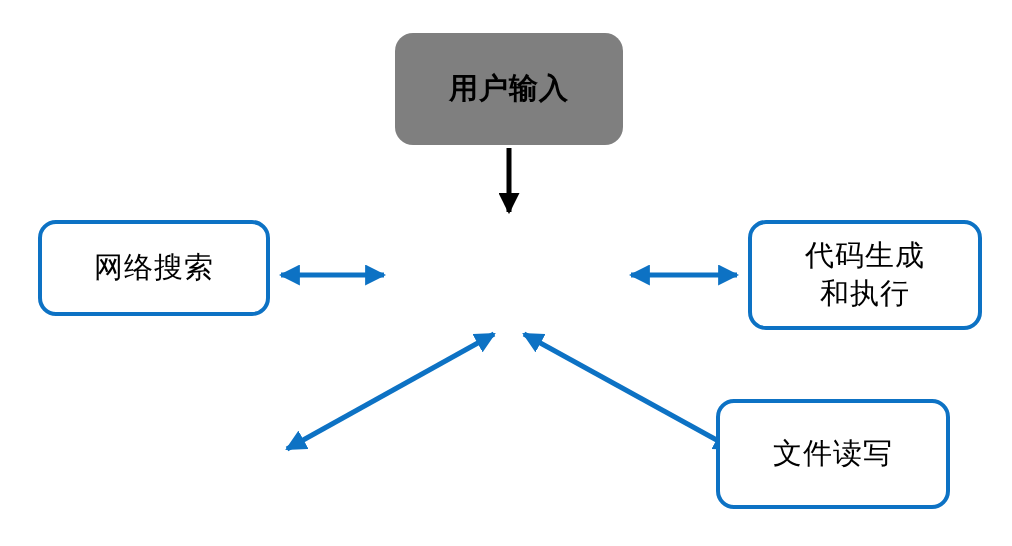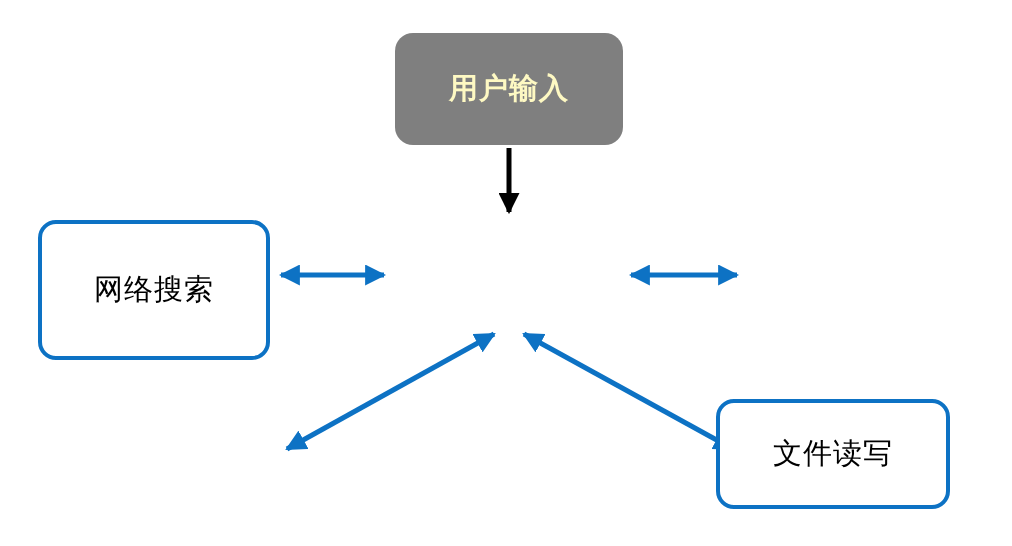--- a/index.html
+++ b/index.html
@@ -21,21 +21,21 @@
     display: flex;
     align-items: center;
     justify-content: center;
     text-align: center;
     box-sizing: border-box;
     font-size: 29px;
     letter-spacing: 1px;
   }
   .node-gray {
     background: #7F7F7F;
-    color: #fef9c3;
+    color: #000000;
     font-weight: 700;
   }
   .node-blue {
     background: #0D72C4;
     color: #ffffff;
     font-weight: 500;
     letter-spacing: 0.5px;
   }
   .node-outline {
     background: #ffffff;
@@ -80,23 +80,27 @@
     <line x1="494" y1="334" x2="287" y2="449" stroke="#0D72C4" stroke-width="5" marker-start="url(#head-blue)" marker-end="url(#head-blue)"></line>
 
     <line x1="524" y1="334" x2="733" y2="449" stroke="#0D72C4" stroke-width="5" marker-start="url(#head-blue)" marker-end="url(#head-blue)"></line>
   </svg>
 
   <div class="node node-gray" style="left:395px; top:33px; width:228px; height:112px;">
     <span>用户输入</span>
   </div>
 
 
-  <div class="node node-outline" style="left:38px; top:220px; width:232px; height:140px;align-items:center;">
+  <div class="node node-outline" style="left:38px; top:220px; width:232px; height:96px;align-items:center;">
     <span>网络搜索</span>
   </div>
 
+  <div class="node node-outline" style="left:748px; top:220px; width:234px; height:110px;">
+    <span>代码生成
+和执行</span>
+  </div>
 
 
   <div class="node node-outline" style="left:716px; top:399px; width:234px; height:110px;">
     <span>文件读写</span>
   </div>
 
 </div>
 
 </body></html>

